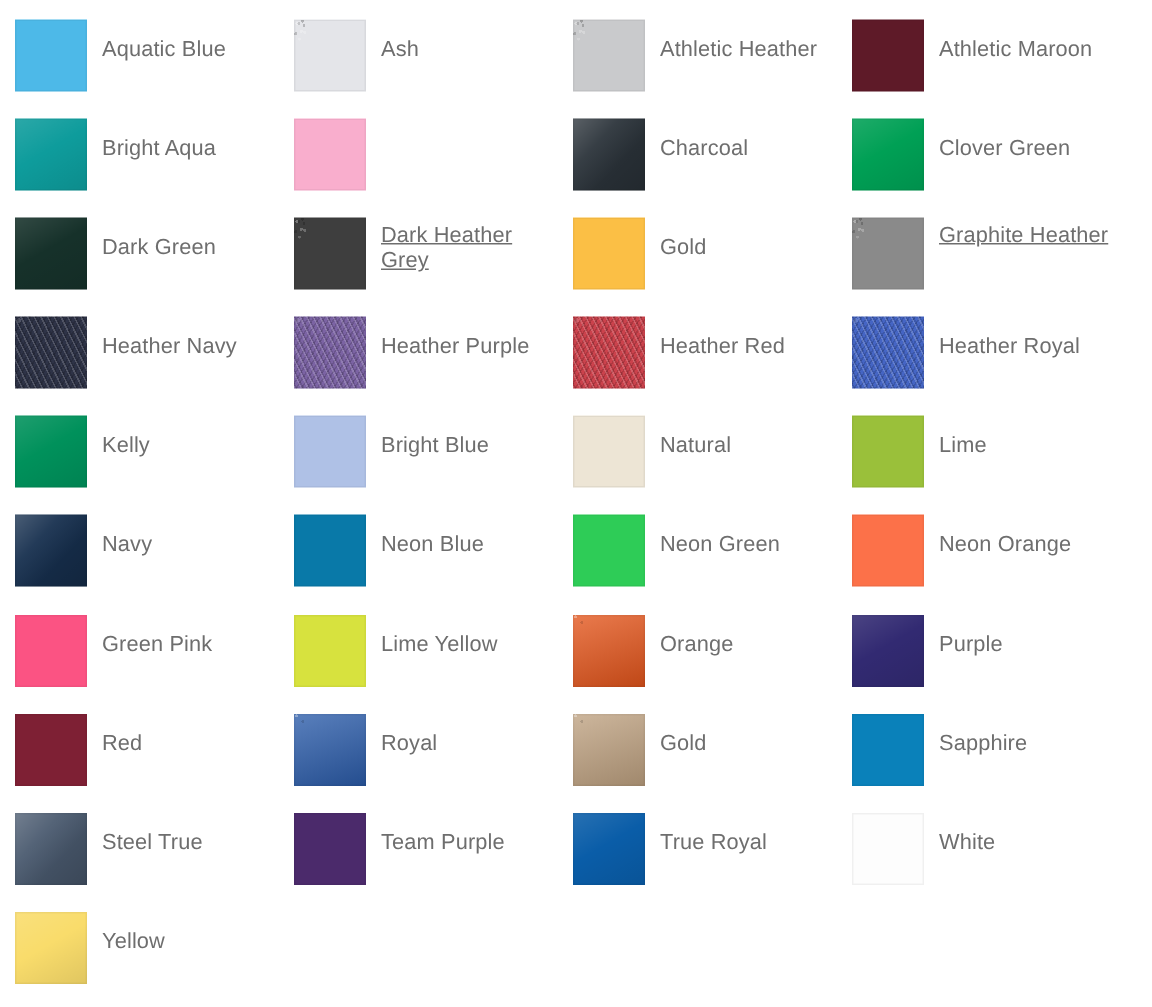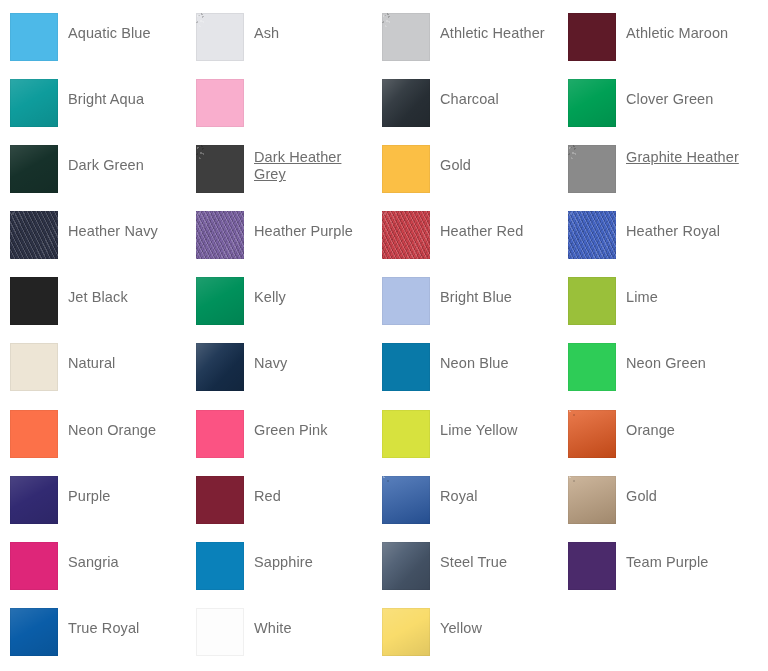--- a/index.html
+++ b/index.html
@@ -173,40 +173,36 @@
     </div>
     <div class="swatch-item">
       <div class="swatch-chip tex-marled" style="background-color: rgb(203, 66, 76);"></div>
       <div class="swatch-label">Heather Red</div>
     </div>
     <div class="swatch-item">
       <div class="swatch-chip tex-marled" style="background-color: rgb(69, 101, 196);"></div>
       <div class="swatch-label">Heather Royal</div>
     </div>
     <div class="swatch-item">
-      <div class="swatch-chip tex-flat" style="background-color: rgb(35, 35, 35);"></div>
-      <div class="swatch-label">Jet Black</div>
-    </div>
-    <div class="swatch-item">
       <div class="swatch-chip tex-soft" style="background-color: rgb(0, 145, 91);"></div>
       <div class="swatch-label">Kelly</div>
     </div>
     <div class="swatch-item">
       <div class="swatch-chip tex-flat" style="background-color: rgb(175, 193, 230);"></div>
       <div class="swatch-label">Bright Blue</div>
     </div>
     <div class="swatch-item">
+      <div class="swatch-chip tex-flat is-pale" style="background-color: rgb(237, 229, 213);"></div>
+      <div class="swatch-label">Natural</div>
+    </div>
+    <div class="swatch-item">
       <div class="swatch-chip tex-flat" style="background-color: rgb(154, 192, 58);"></div>
       <div class="swatch-label">Lime</div>
     </div>
     <div class="swatch-item">
-      <div class="swatch-chip tex-flat is-pale" style="background-color: rgb(237, 229, 213);"></div>
-      <div class="swatch-label">Natural</div>
-    </div>
-    <div class="swatch-item">
       <div class="swatch-chip tex-sheen" style="background-color: rgb(23, 48, 79);"></div>
       <div class="swatch-label">Navy</div>
     </div>
     <div class="swatch-item">
       <div class="swatch-chip tex-flat" style="background-color: rgb(9, 121, 168);"></div>
       <div class="swatch-label">Neon Blue</div>
     </div>
     <div class="swatch-item">
       <div class="swatch-chip tex-flat" style="background-color: rgb(46, 204, 87);"></div>
       <div class="swatch-label">Neon Green</div>
@@ -237,24 +233,20 @@
     </div>
     <div class="swatch-item">
       <div class="swatch-chip tex-grain" style="background-color: rgb(43, 92, 170);"></div>
       <div class="swatch-label">Royal</div>
     </div>
     <div class="swatch-item">
       <div class="swatch-chip tex-grain" style="background-color: rgb(191, 162, 129);"></div>
       <div class="swatch-label">Gold</div>
     </div>
     <div class="swatch-item">
-      <div class="swatch-chip tex-flat" style="background-color: rgb(222, 38, 121);"></div>
-      <div class="swatch-label">Sangria</div>
-    </div>
-    <div class="swatch-item">
       <div class="swatch-chip tex-flat" style="background-color: rgb(10, 129, 186);"></div>
       <div class="swatch-label">Sapphire</div>
     </div>
     <div class="swatch-item">
       <div class="swatch-chip tex-sheen" style="background-color: rgb(75, 91, 112);"></div>
       <div class="swatch-label">Steel True</div>
     </div>
     <div class="swatch-item">
       <div class="swatch-chip tex-flat" style="background-color: rgb(75, 42, 107);"></div>
       <div class="swatch-label">Team Purple</div>

